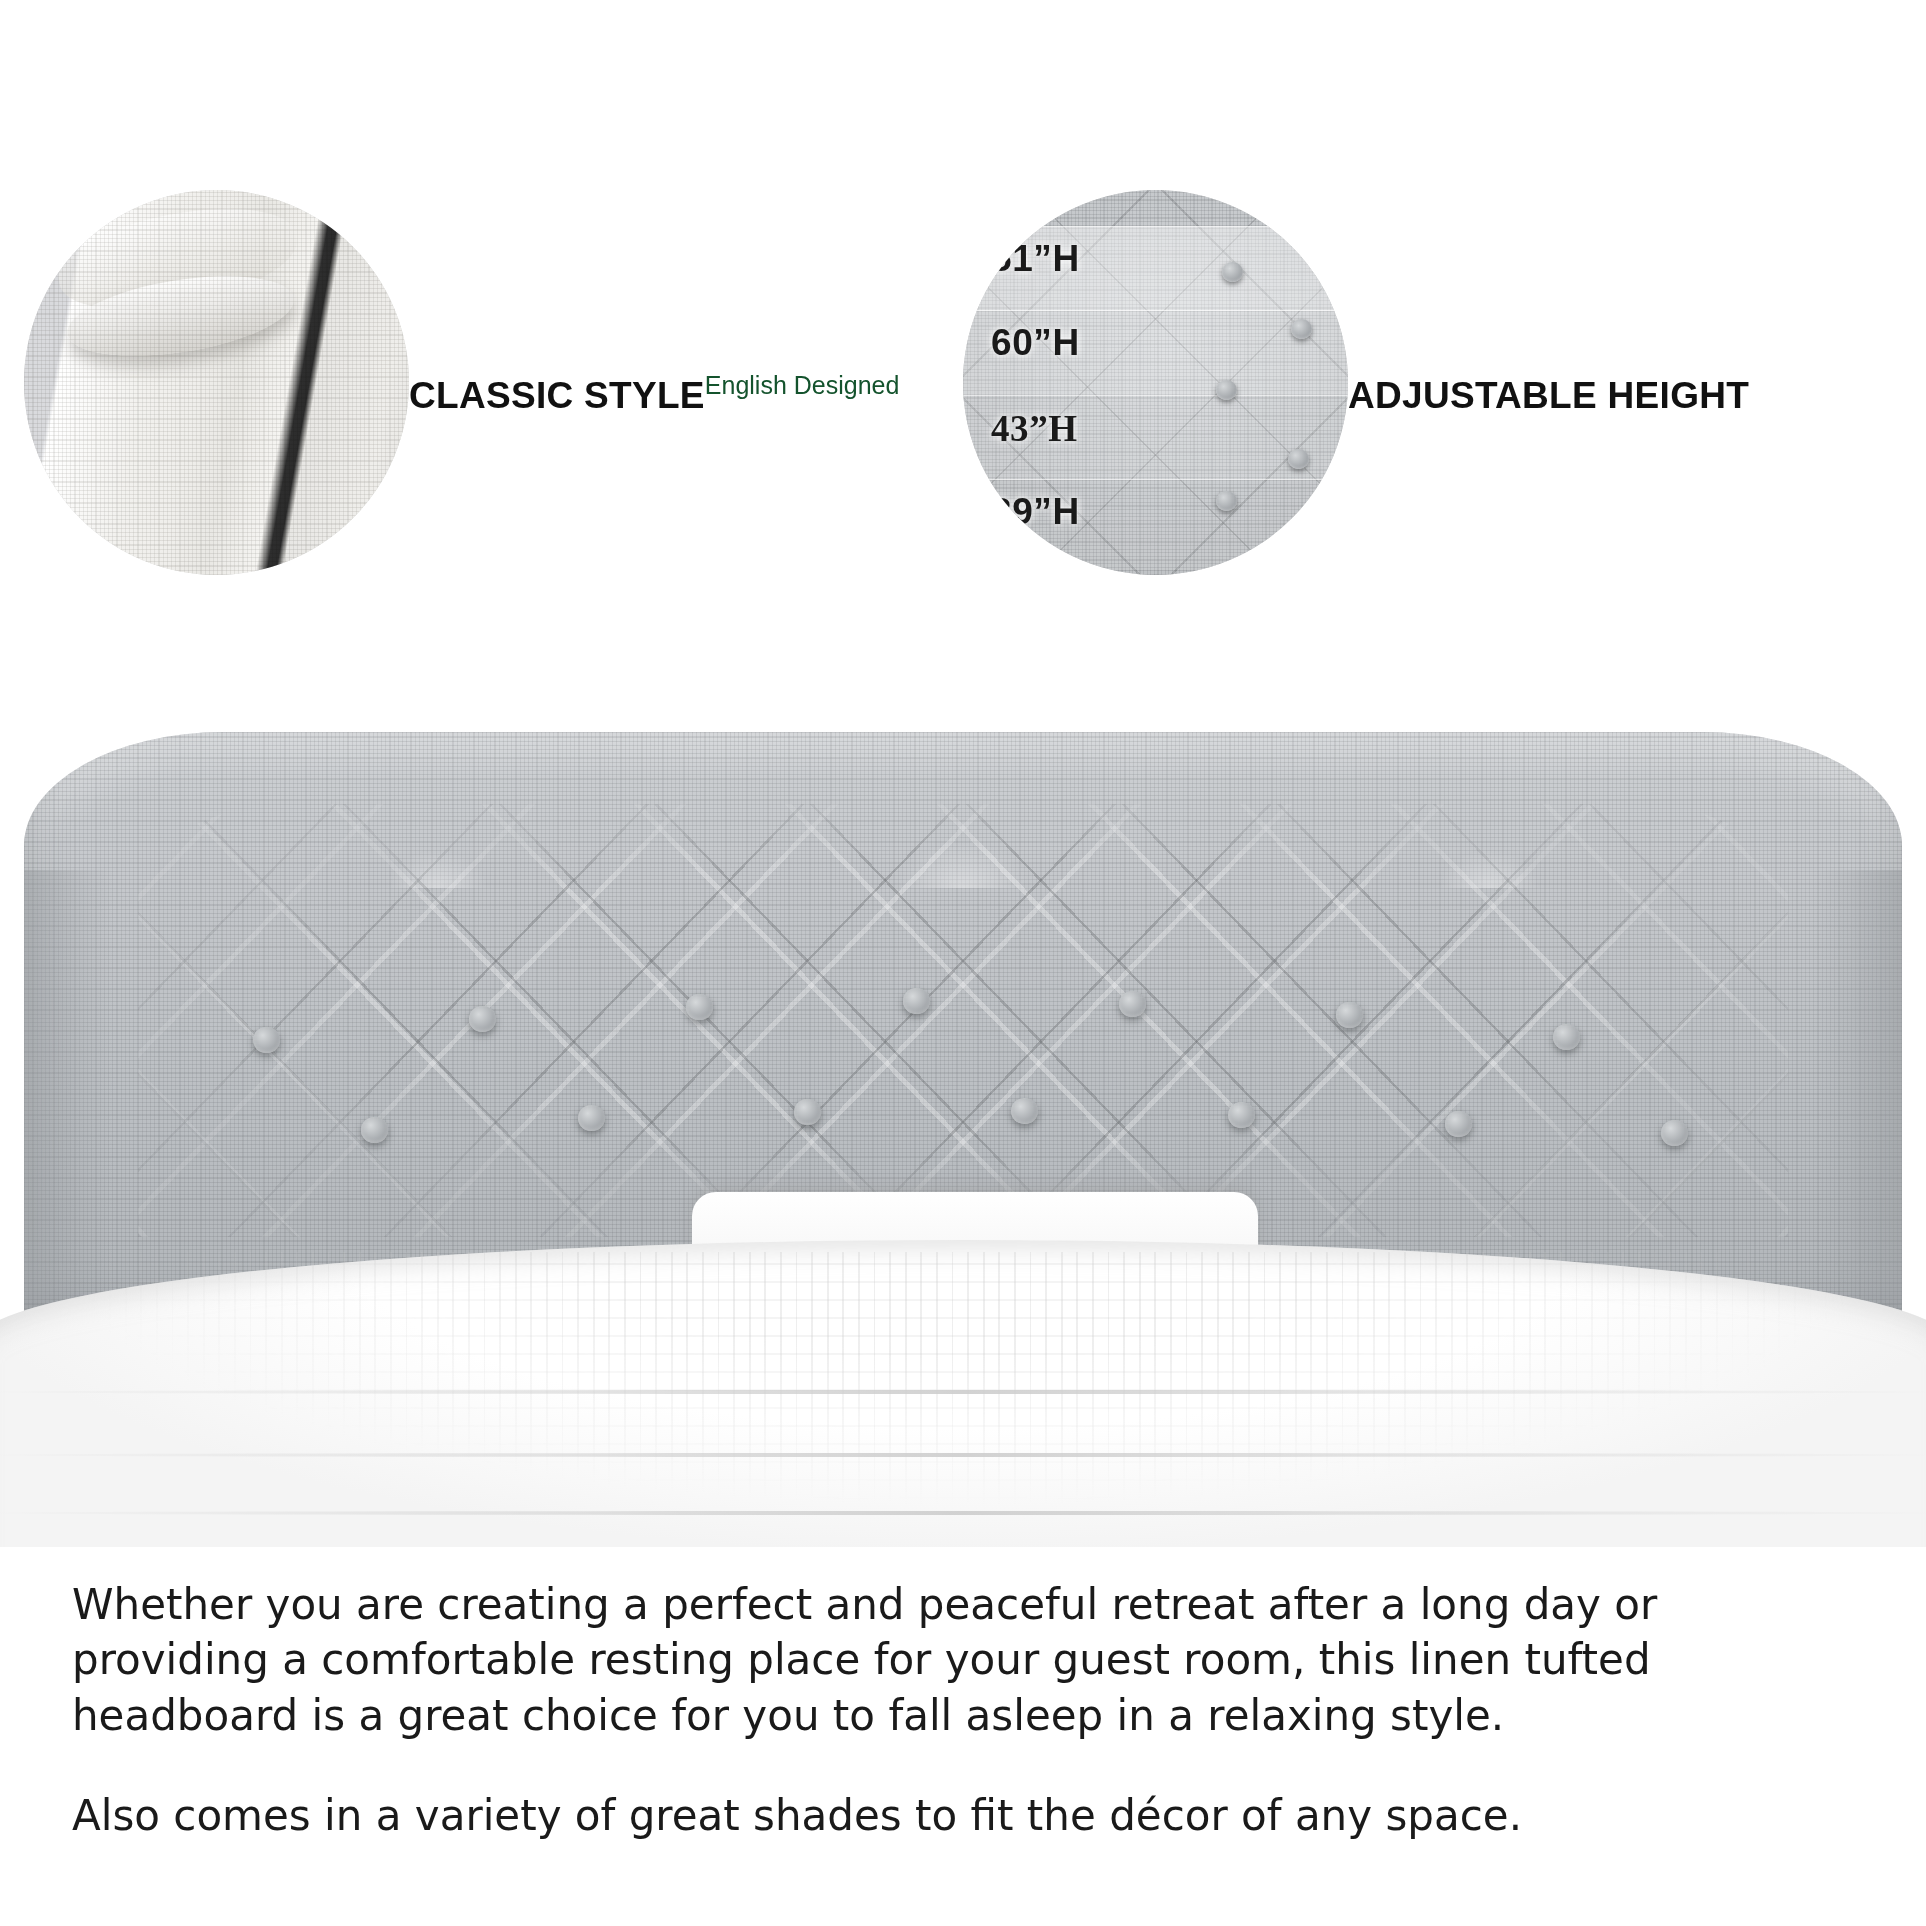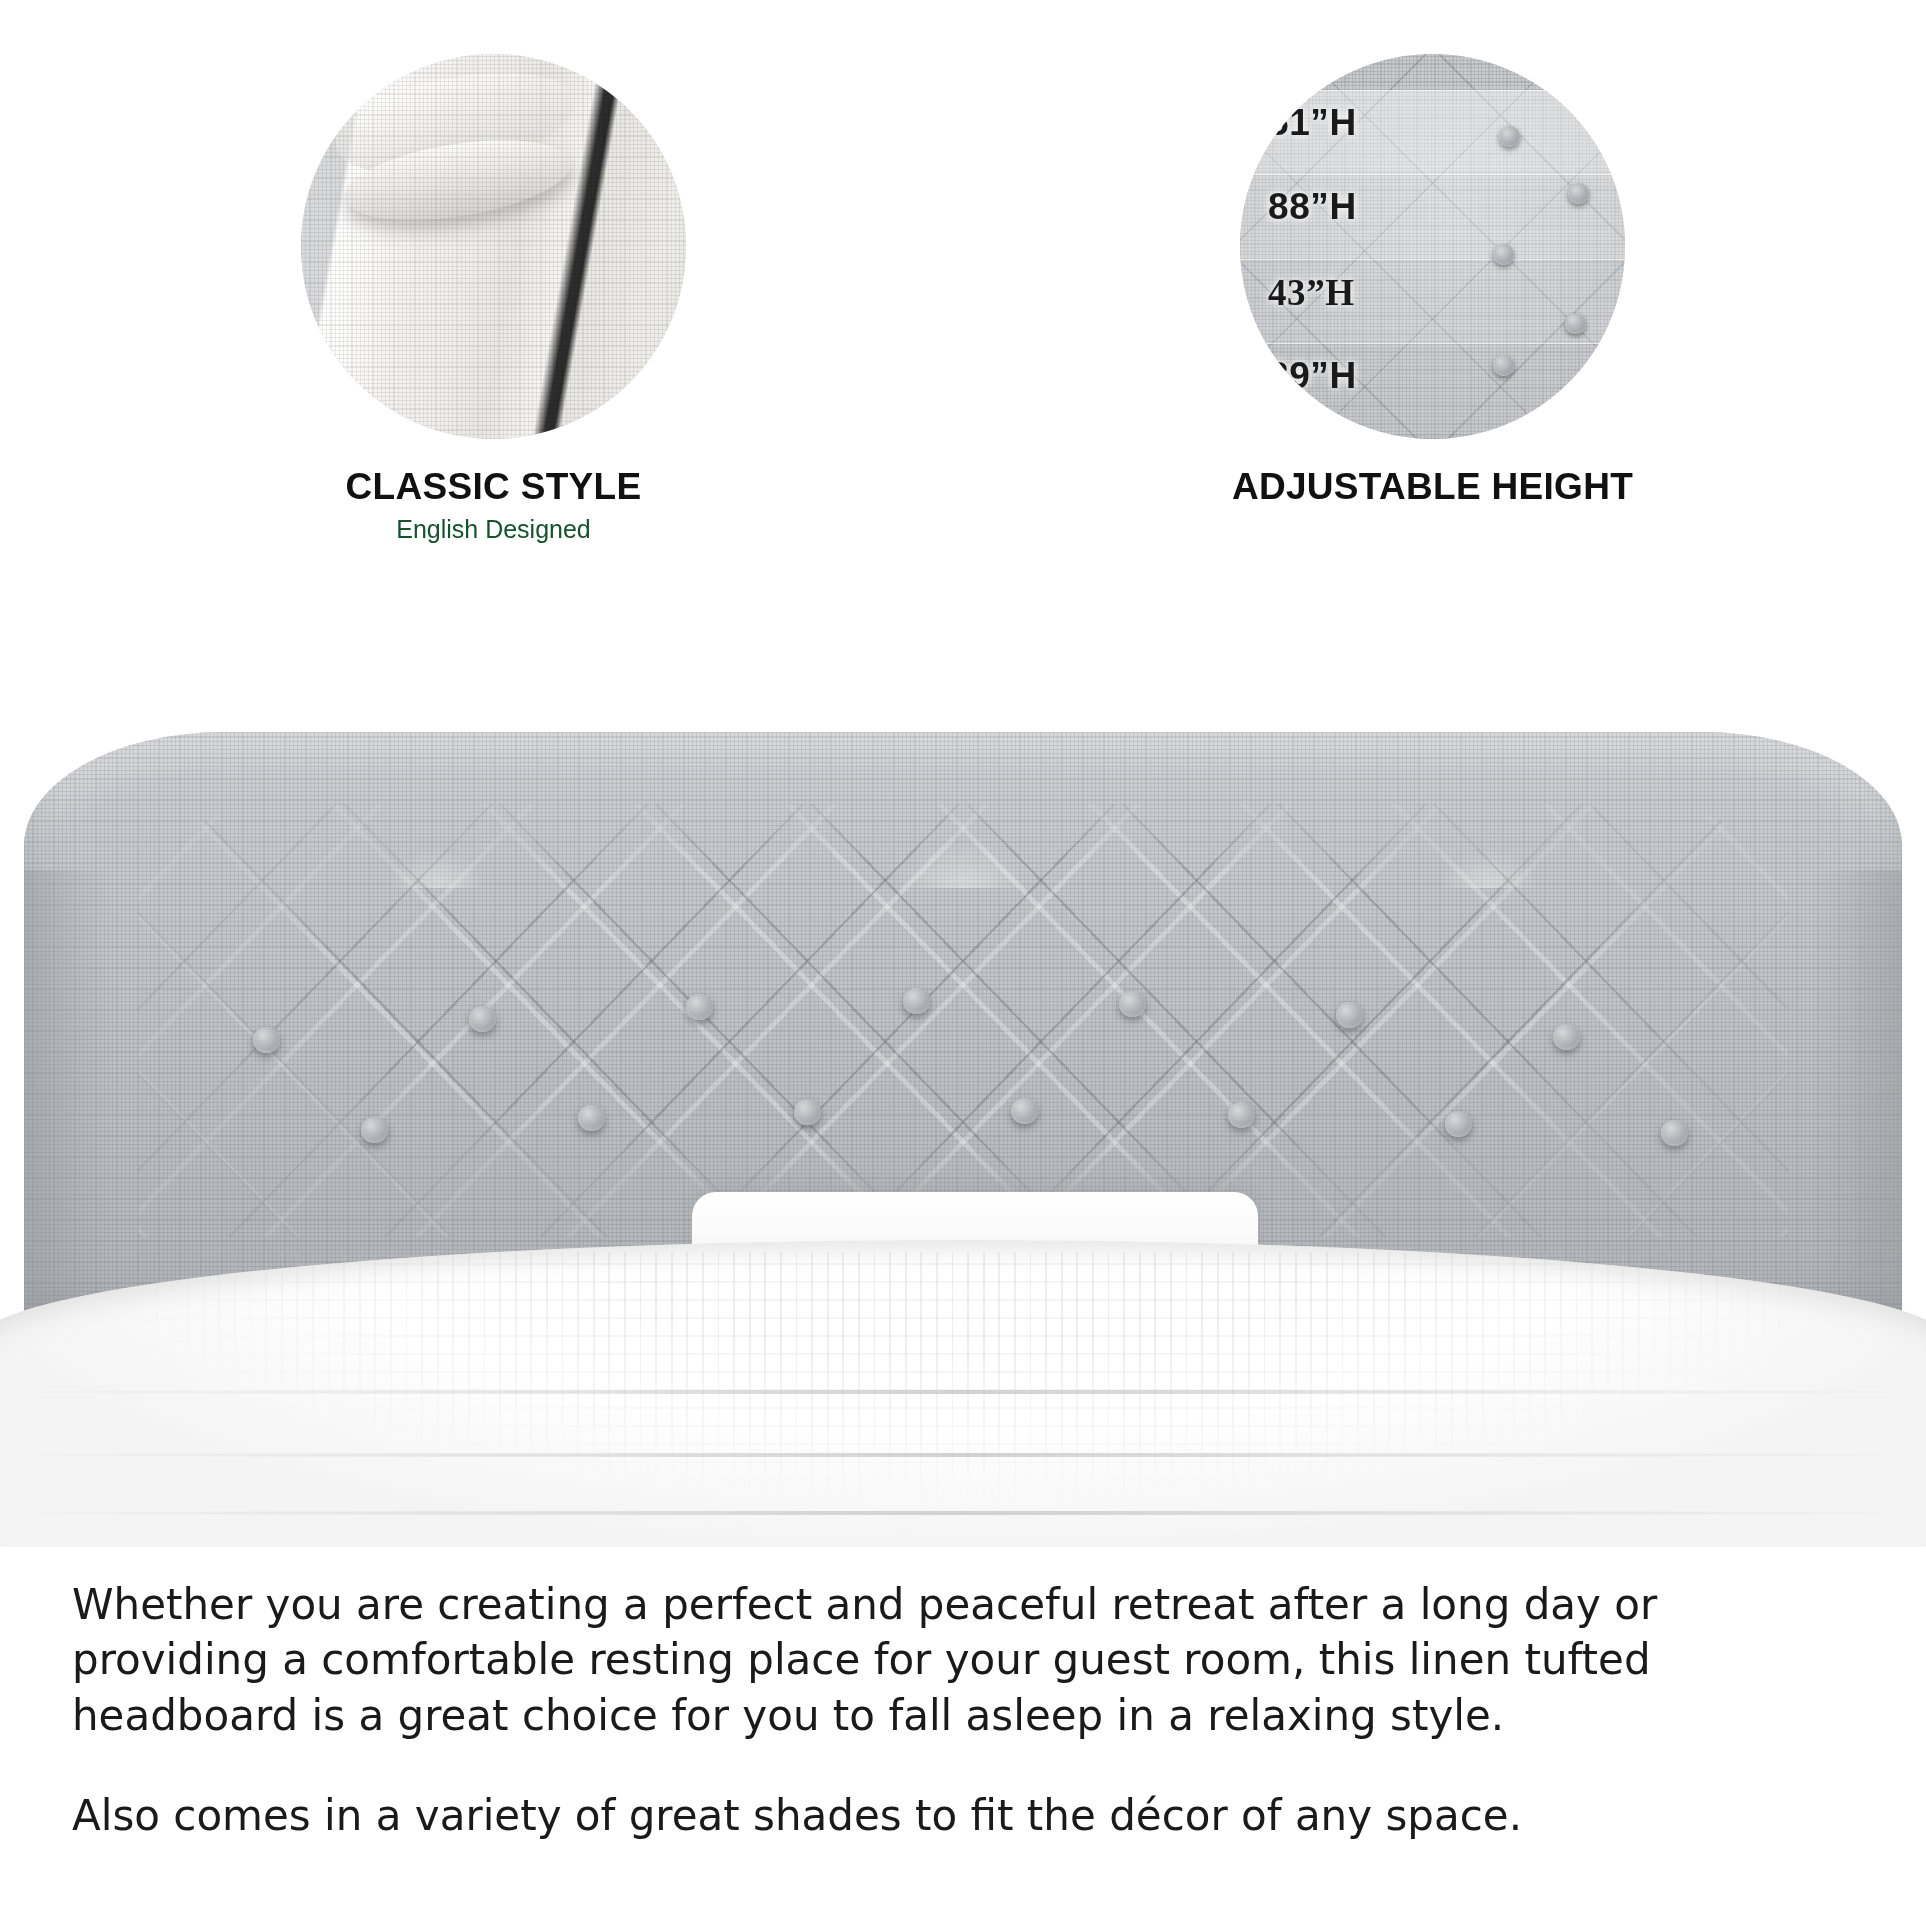--- a/index.html
+++ b/index.html
@@ -20,21 +20,21 @@
   .features {
     display: flex;
     width: 1926px;
     height: 710px;
     box-sizing: border-box;
     padding: 54px 24px 0 24px;
   }
   .feature {
     flex: 1 1 33.333%;
     display: flex;
-    flex-direction: column;
+    flex-direction: row;
     align-items: center;
   }
 
   .circle {
     width: 385px;
     height: 385px;
     border-radius: 50%;
     overflow: hidden;
     position: relative;
     background: #dcdcdc;
@@ -308,21 +308,21 @@
       <div class="c3-step" style="top:36px;  height:84px; background:rgba(255,255,255,0.42);"></div>
       <div class="c3-step" style="top:120px; height:84px; background:rgba(255,255,255,0.30);"></div>
       <div class="c3-step" style="top:205px; height:84px; background:rgba(255,255,255,0.20);"></div>
       <div class="c3-step" style="top:289px; height:90px; background:rgba(255,255,255,0.10);"></div>
       <div class="btn" style="left:259px; top:72px;"></div>
       <div class="btn" style="left:328px; top:129px;"></div>
       <div class="btn" style="left:253px; top:190px;"></div>
       <div class="btn" style="left:325px; top:259px;"></div>
       <div class="btn" style="left:253px; top:301px;"></div>
       <div class="height-label" style="top:48px;">51”H</div>
-      <div class="height-label" style="top:132px;">88”H</div>
+      <div class="height-label" style="top:132px;">60”H</div>
       <div class="height-label" style="top:217px;font-family:Liberation Serif, serif;">43”H</div>
       <div class="height-label" style="top:301px;">39”H</div>
     </div>
     <div class="caption-main">ADJUSTABLE  HEIGHT</div>
   </div>
 </div>
 
 <div class="hero">
   <div class="hb">
     <div class="hb-weave"></div>

